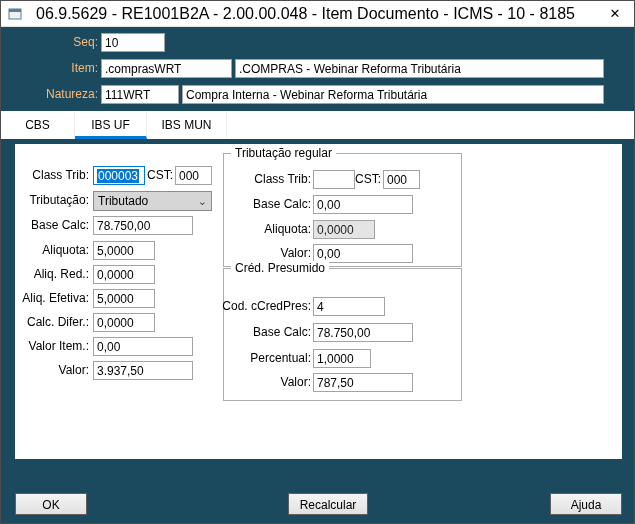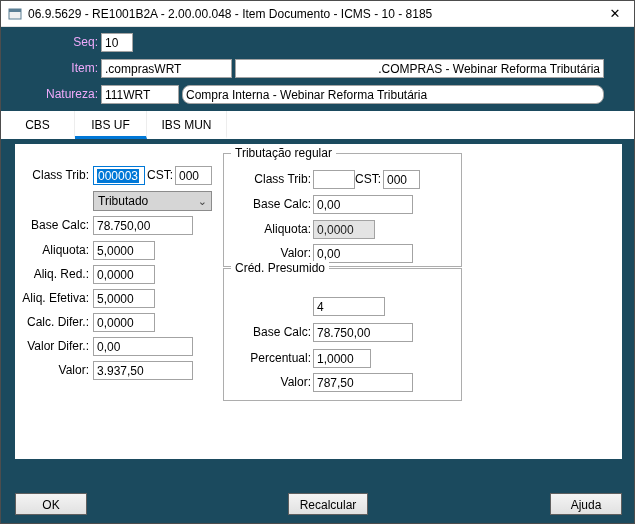--- a/index.html
+++ b/index.html
@@ -3,24 +3,24 @@
 <meta charset="utf-8">
 <style>
   :root{
     --teal-bg:#1b4a5e;
     --accent-blue:#0078d7;
   }
   html,body{margin:0;padding:0;}
   body{font-family:"Liberation Sans",sans-serif;font-size:12px;color:#000;}
   .window{position:relative;width:635px;height:524px;background:var(--teal-bg);overflow:hidden;border:1px solid #4d4d4d;box-sizing:border-box;}
   .titlebar{position:absolute;left:0;top:0;width:100%;height:26px;background:#ffffff;display:flex;align-items:center;padding-left:7px;box-sizing:border-box;border-bottom:1px solid #e2e2e2;}
-  .title{font-size:12px;margin-left:6px;white-space:nowrap;}
+  .title{font-size:16px;margin-left:14px;white-space:nowrap;}
   .close{margin-left:auto;width:38px;height:26px;display:flex;align-items:center;justify-content:center;font-size:13px;cursor:pointer;}
   .lbl{position:absolute;height:19px;line-height:19px;text-align:right;white-space:nowrap;}
-  .lbl-w{color:#f0abfc;}
+  .lbl-w{color:#fdba74;}
   .lbl-b{color:#000000;}
   .tin{position:absolute;height:19px;border:1px solid #a3a3a3;background:#fff;font:12px "Liberation Sans",sans-serif;padding:0 3px;box-sizing:border-box;color:#000;}
   input.tin{outline:none;}
   .tin-div{display:flex;align-items:center;}
   .tin.focus{border-color:var(--accent-blue);}
   .sel{background:var(--accent-blue);color:#fff;padding:0 1px;}
   .tin.dis{background:#e4e4e4;color:#222;}
   .combo{position:absolute;height:20px;border:1px solid #8c8c8c;background:#d6d6d6;display:flex;align-items:center;padding:0 4px;box-sizing:border-box;cursor:default;}
   .combo .cval{flex:1;}
   .combo .chev{font-size:11px;color:#444;margin-left:4px;line-height:1;}
@@ -42,66 +42,67 @@
       <svg width="14" height="14" viewBox="0 0 14 14">
           <rect x="1" y="2" width="12" height="10" fill="#f0f0f0" stroke="#5b7e94"></rect>
           <rect x="1" y="2" width="12" height="3" fill="#5b7e94"></rect>
         </svg>
     </span>
     <span class="title">06.9.5629 - RE1001B2A - 2.00.00.048 - Item Documento - ICMS - 10 - 8185</span>
     <span class="close">✕</span>
   </div>
 
   <div class="lbl lbl-w" style="left:20px;top:32px;width:77px">Seq:</div>
-  <input class="tin" style="left: 100px; top: 32px; width: 32px;" value="10">
+  <input class="tin" style="left: 100px; top: 32px; width: 64px;" value="10">
 
   <div class="lbl lbl-w" style="left:20px;top:58px;width:77px">Item:</div>
   <input class="tin" style="left: 100px; top: 58px; width: 131px;" value=".comprasWRT">
-  <input class="tin" style="left: 234px; top: 58px; width: 369px; text-align: right;" value=".COMPRAS - Webinar Reforma Tributária">
+  <input class="tin" style="left: 234px; top: 58px; width: 369px;" value=".COMPRAS - Webinar Reforma Tributária">
 
   <div class="lbl lbl-w" style="left:20px;top:84px;width:77px">Natureza:</div>
   <input class="tin" style="left: 100px; top: 84px; width: 78px;" value="111WRT">
-  <input class="tin" style="left: 181px; top: 84px; width: 422px; border-radius: 8px;" value="Compra Interna - Webinar Reforma Tributária">
+  <input class="tin" style="left: 181px; top: 84px; width: 422px;" value="Compra Interna - Webinar Reforma Tributária">
 
   <div class="tabstrip">
     <div class="tab" style="width:74px">CBS</div>
     <div class="tab active" style="width:72px">IBS UF</div>
     <div class="tab" style="width:80px">IBS MUN</div>
   </div>
 
   <div class="panel">
 
     <div class="lbl lbl-b" style="left:0;top:22px;width:74px">Class Trib:</div>
     <div class="tin tin-div focus" style="left:78px;top:22px;width:52px">
       <span class="sel">000003</span>
     </div>
     <div class="lbl lbl-b" style="left:128px;top:22px;width:30px">CST:</div>
     <input class="tin" style="left: 160px; top: 22px; width: 37px;" value="000">
 
+    <div class="lbl lbl-b" style="left:0;top:47px;width:74px">Tributação:</div>
     <div class="combo" style="left:78px;top:47px;width:119px">
       <span class="cval">Tributado</span>
       <span class="chev">⌄</span>
     </div>
 
     <div class="lbl lbl-b" style="left:0;top:72px;width:74px">Base Calc:</div>
     <input class="tin" style="left: 78px; top: 72px; width: 100px;" value="78.750,00">
 
     <div class="lbl lbl-b" style="left:0;top:97px;width:74px">Aliquota:</div>
     <input class="tin" style="left: 78px; top: 97px; width: 62px;" value="5,0000">
 
     <div class="lbl lbl-b" style="left:0;top:121px;width:74px">Aliq. Red.:</div>
     <input class="tin" style="left: 78px; top: 121px; width: 62px;" value="0,0000">
 
     <div class="lbl lbl-b" style="left:0;top:145px;width:74px">Aliq. Efetiva:</div>
     <input class="tin" style="left: 78px; top: 145px; width: 62px;" value="5,0000">
 
     <div class="lbl lbl-b" style="left:0;top:169px;width:74px">Calc. Difer.:</div>
     <input class="tin" style="left: 78px; top: 169px; width: 62px;" value="0,0000">
 
-    <div class="lbl lbl-b" style="left:0;top:193px;width:74px">Valor Difer.:</div>
+    <div class="lbl lbl-b" style="left:0;top:193px;width:74px">Valor Item.:</div>
     <input class="tin" style="left: 78px; top: 193px; width: 100px;" value="0,00">
 
     <div class="lbl lbl-b" style="left:0;top:217px;width:74px">Valor:</div>
     <input class="tin" style="left: 78px; top: 217px; width: 100px;" value="3.937,50">
 
     <div class="group" style="left:208px;top:9px;width:237px;height:112px"></div>
     <div class="glegend lbl-b" style="left:216px;top:2px">Tributação regular</div>
 
     <div class="lbl lbl-b" style="left:210px;top:26px;width:86px">Class Trib:</div>
     <input class="tin" style="left: 298px; top: 26px; width: 42px;" value="">
@@ -113,20 +114,21 @@
 
     <div class="lbl lbl-b" style="left:210px;top:76px;width:86px">Aliquota:</div>
     <input class="tin dis" style="left: 298px; top: 76px; width: 62px;" value="0,0000">
 
     <div class="lbl lbl-b" style="left:210px;top:100px;width:86px">Valor:</div>
     <input class="tin" style="left: 298px; top: 100px; width: 100px;" value="0,00">
 
     <div class="group" style="left:208px;top:124px;width:237px;height:131px"></div>
     <div class="glegend lbl-b" style="left:216px;top:117px">Créd. Presumido</div>
 
+    <div class="lbl lbl-b" style="left:206px;top:153px;width:90px">Cod. cCredPres:</div>
     <input class="tin" style="left: 298px; top: 153px; width: 72px;" value="4">
 
     <div class="lbl lbl-b" style="left:206px;top:179px;width:90px">Base Calc:</div>
     <input class="tin" style="left: 298px; top: 179px; width: 100px;" value="78.750,00">
 
     <div class="lbl lbl-b" style="left:206px;top:205px;width:90px">Percentual:</div>
     <input class="tin" style="left: 298px; top: 205px; width: 58px;" value="1,0000">
 
     <div class="lbl lbl-b" style="left:206px;top:229px;width:90px">Valor:</div>
     <input class="tin" style="left: 298px; top: 229px; width: 100px;" value="787,50">

